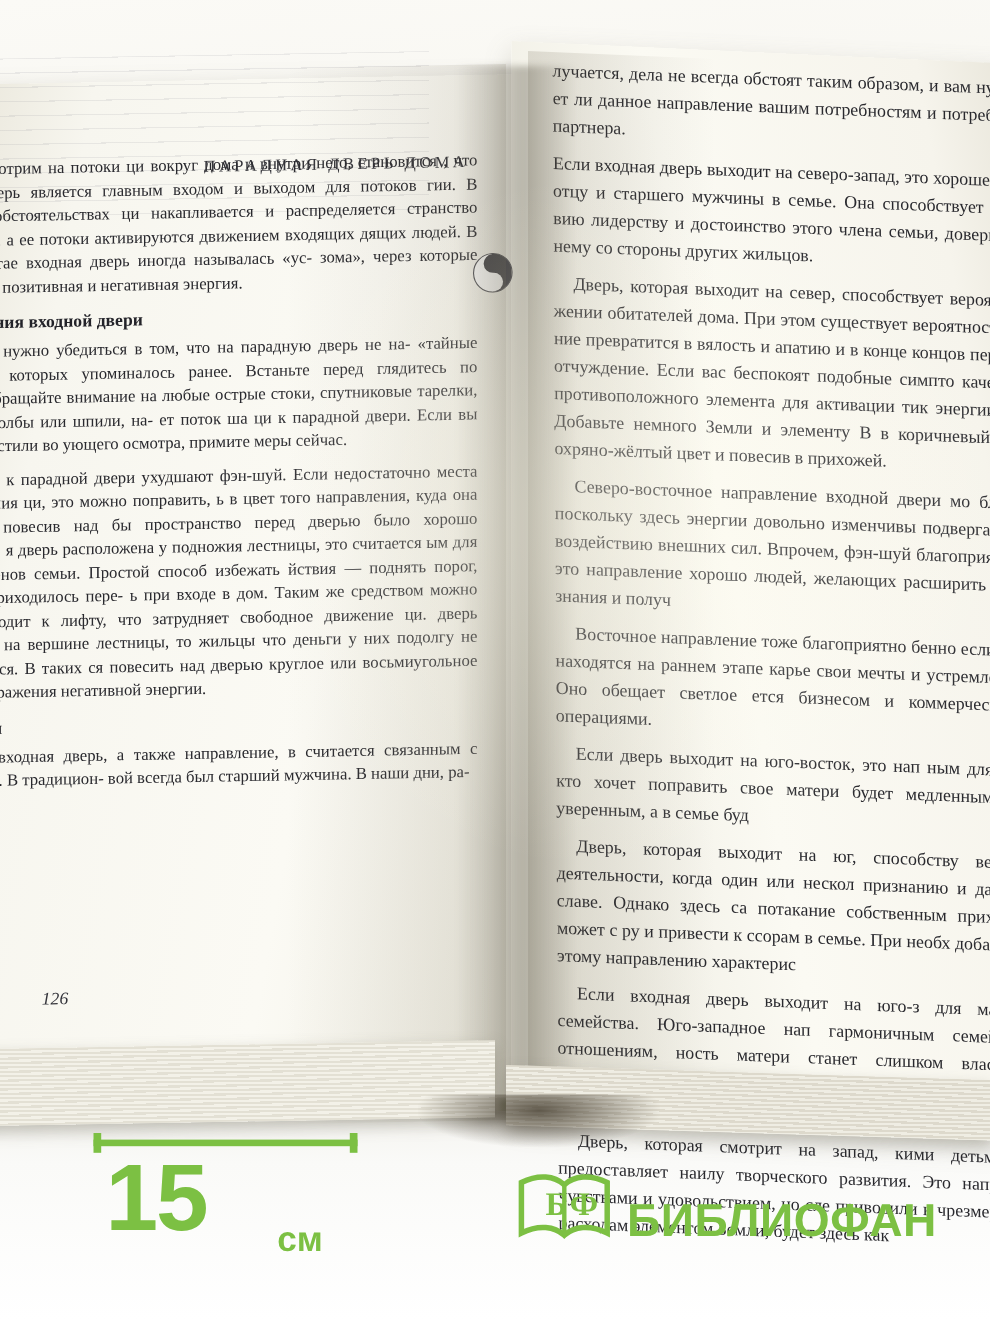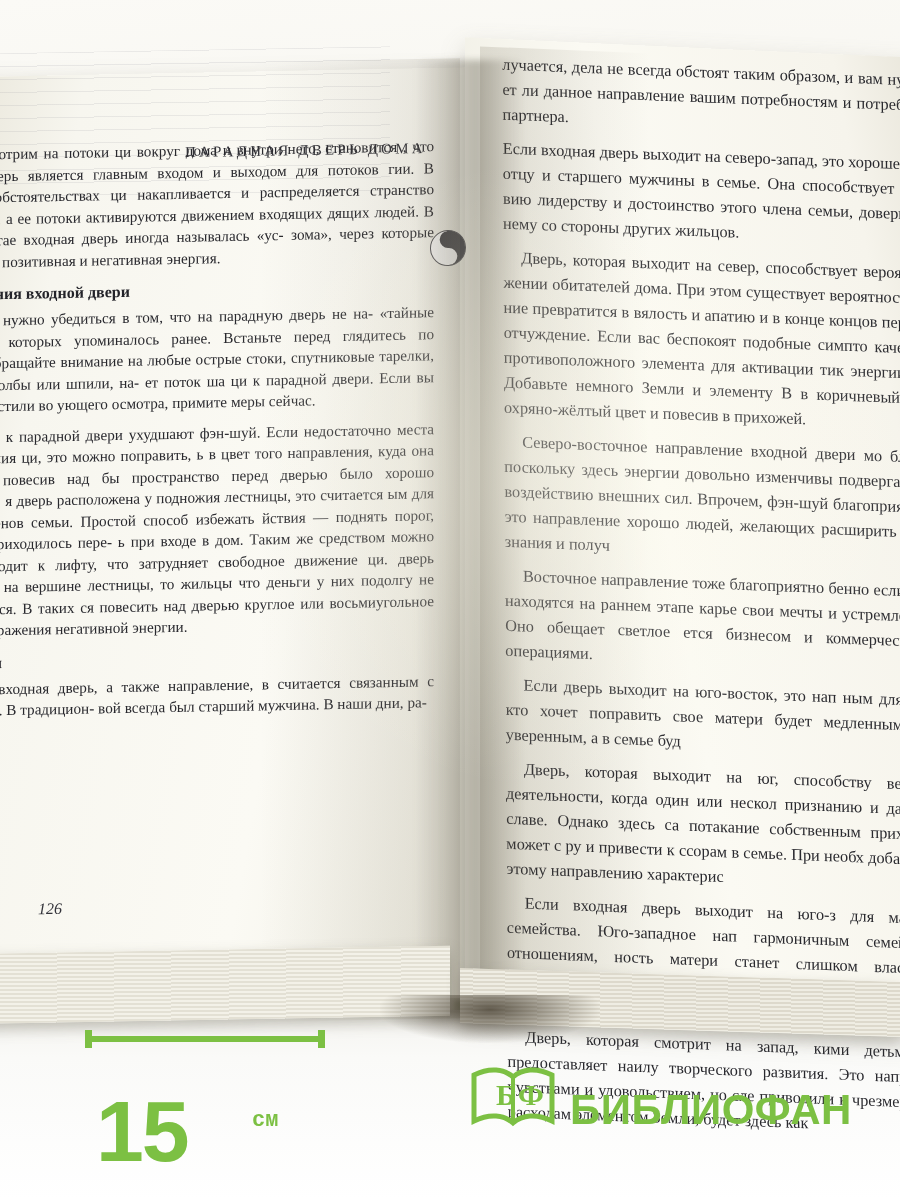--- a/index.html
+++ b/index.html
@@ -288,36 +288,36 @@
     top: 0;
     width: 7px; height: 18px;
     background: #7cc043;
   }
   .ruler .cap.l { left: 0; }
   .ruler .cap.r { right: 0; }
 
   .cm-label {
     position: absolute;
     left: 96px;
-    top: 1088px;
+    top: 1046px;
     font-family: "Liberation Sans", sans-serif;
     font-weight: bold;
     color: #7cc043;
     font-size: 86px;
     line-height: 86px;
     letter-spacing: -2px;
   }
   .cm-unit {
     position: absolute;
     left: 252px;
     top: 1108px;
-    font-family: Liberation Mono, monospace;
+    font-family: Liberation Sans, sans-serif;
     font-weight: bold;
     color: #7cc043;
-    font-size: 22px;
+    font-size: 32px;
     text-align: right;
   }
 
   .brand {
     position: absolute;
     left: 470px;
     top: 1058px;
     display: flex;
     align-items: center;
     gap: 14px;

